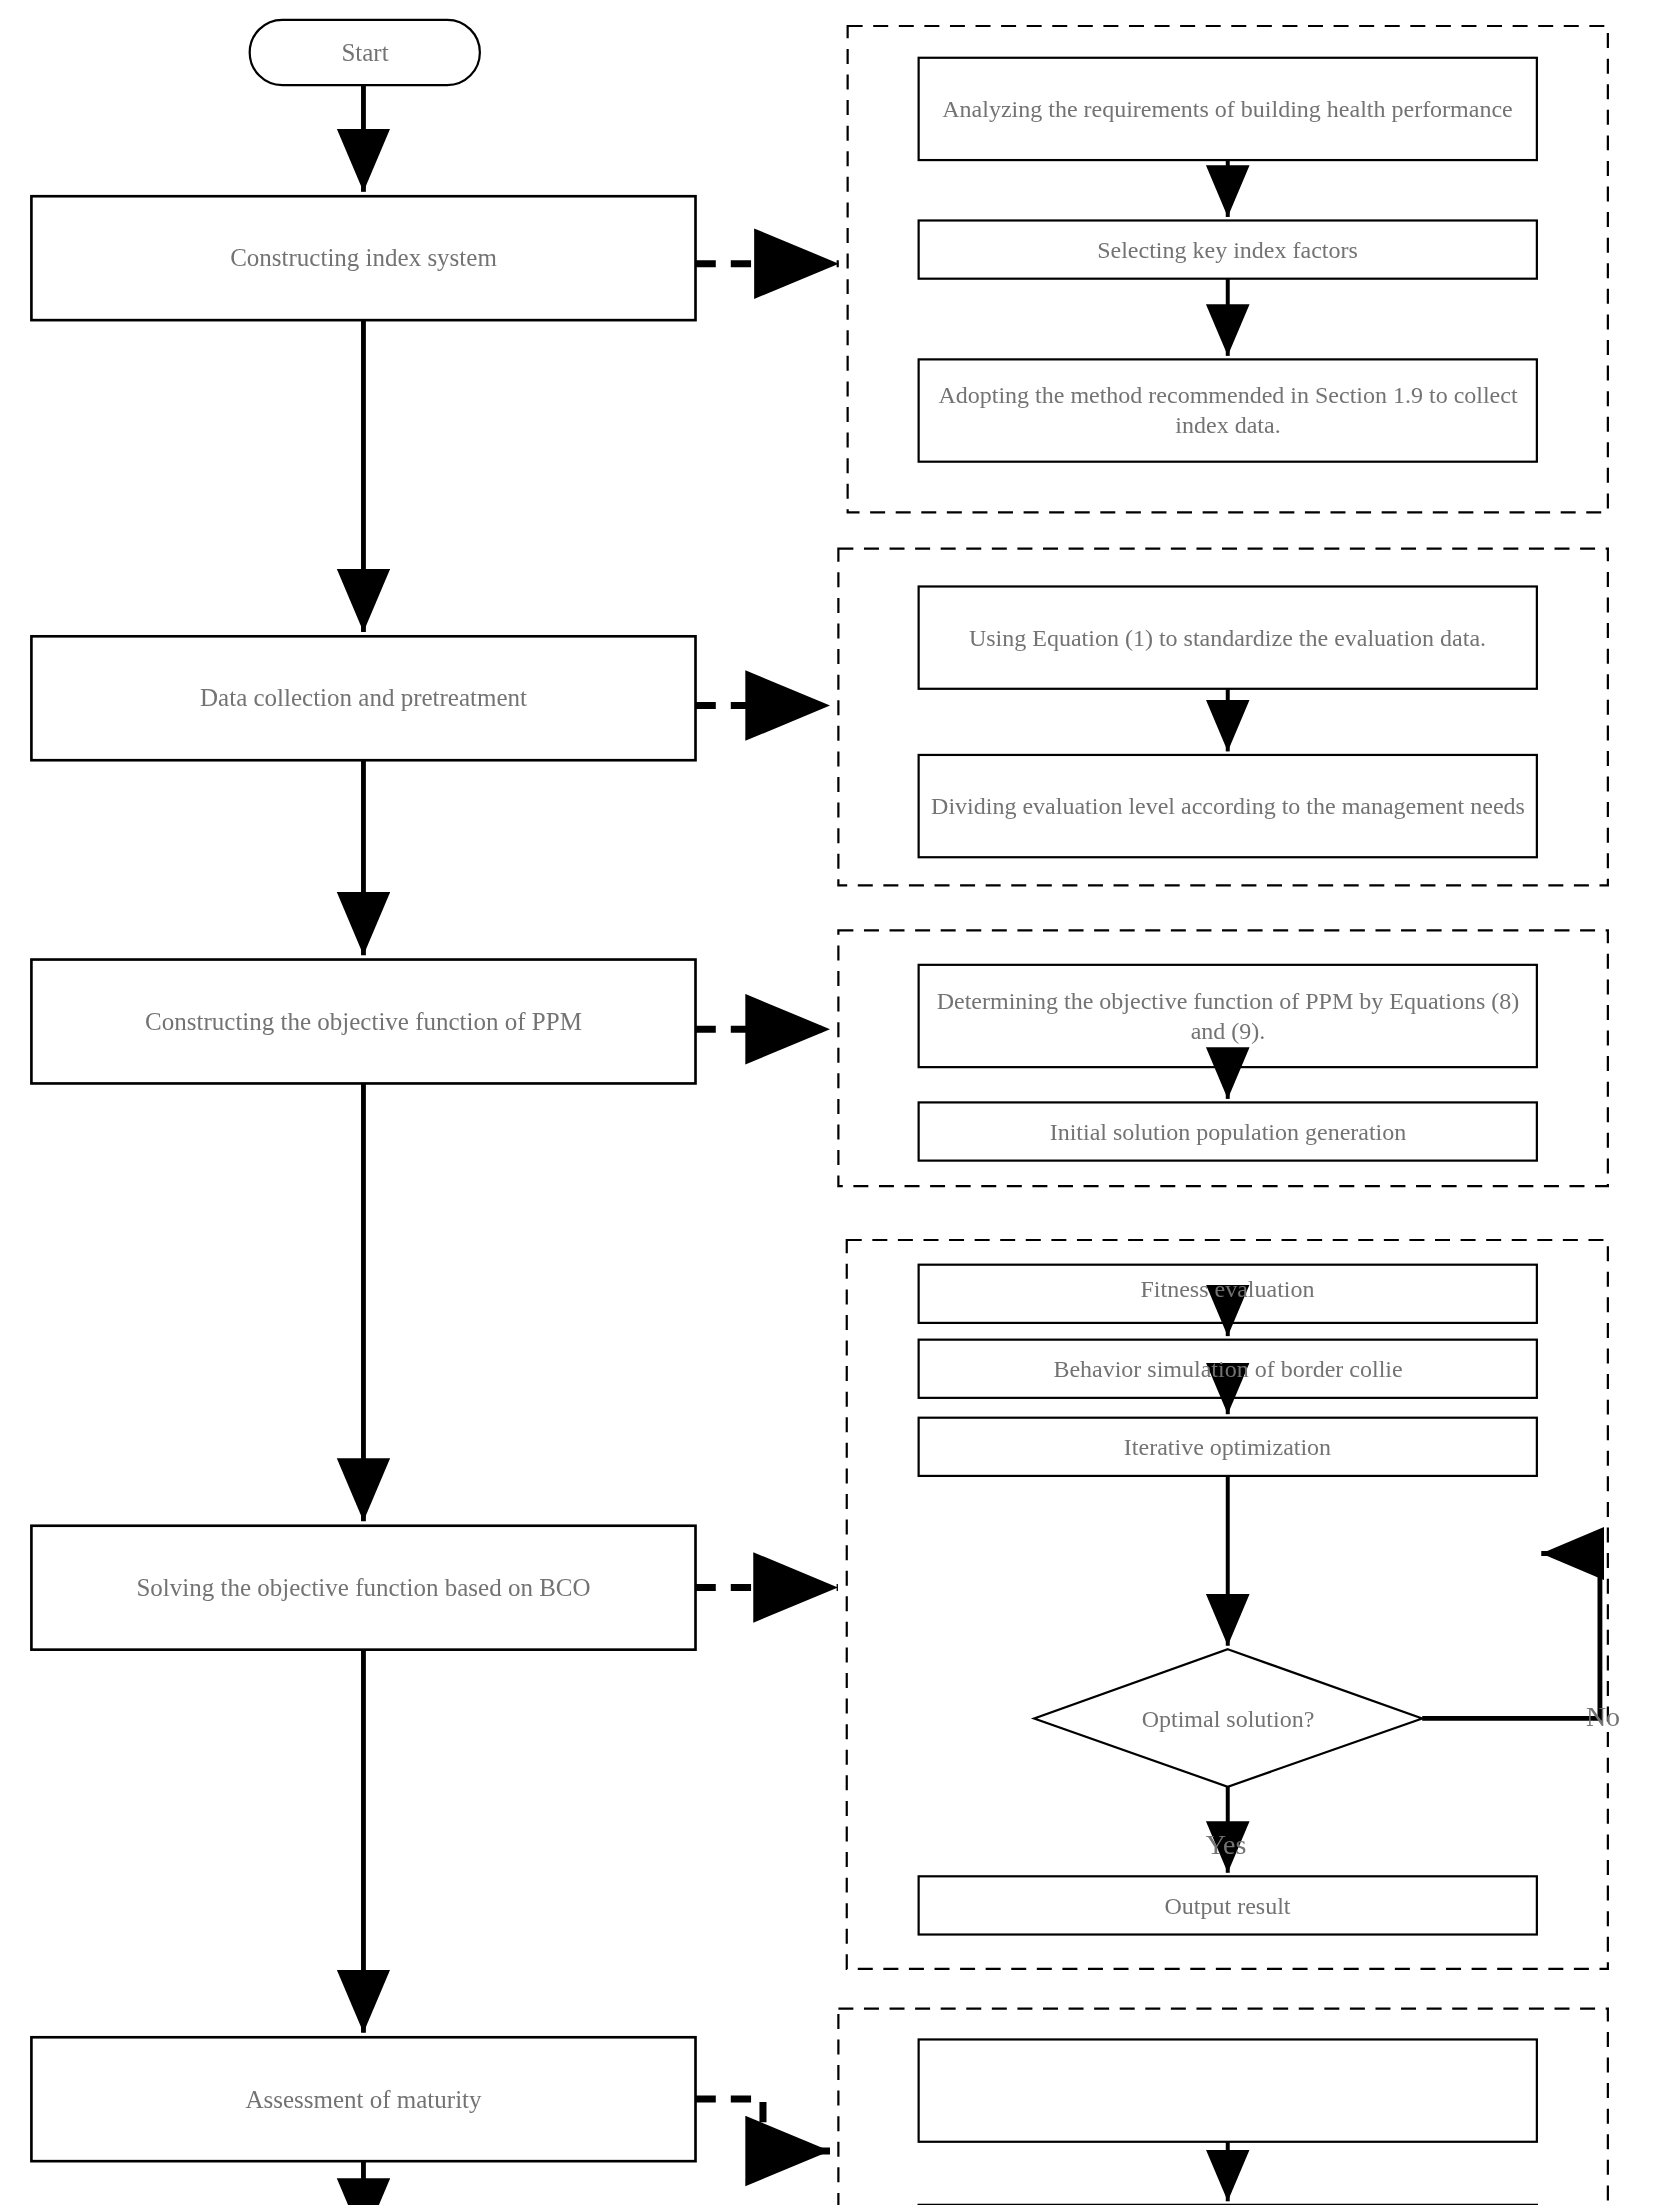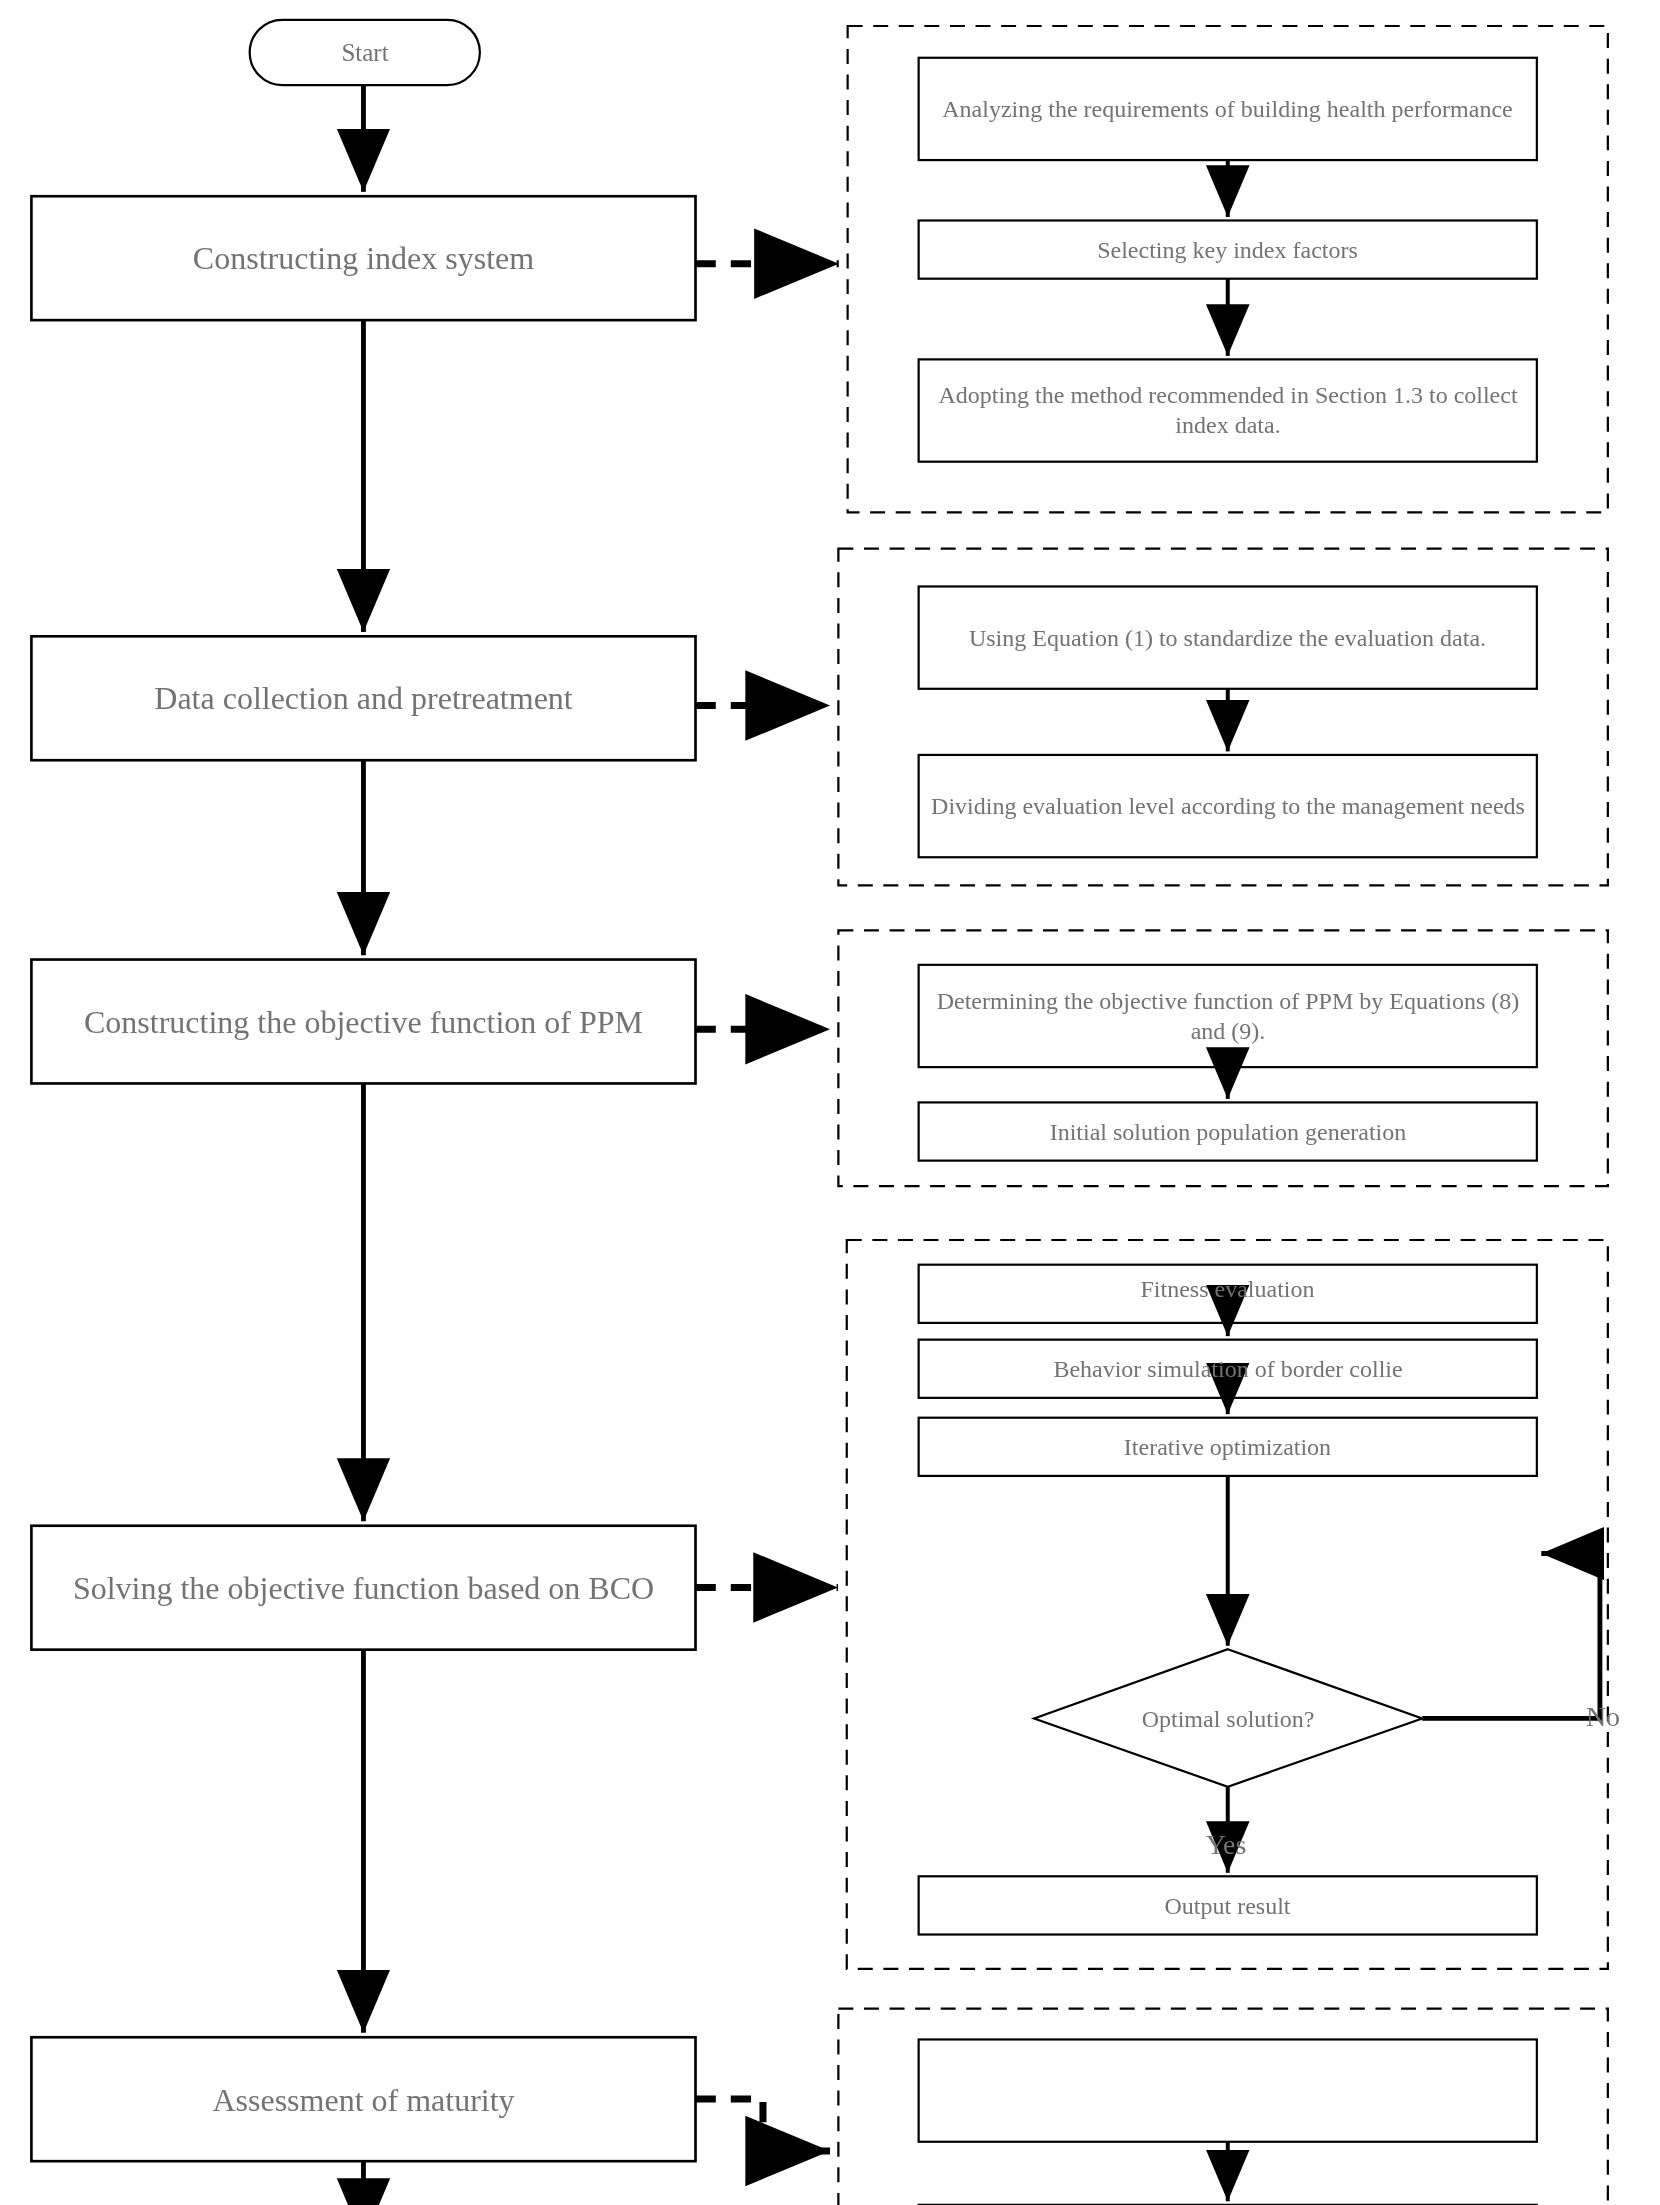--- a/index.html
+++ b/index.html
@@ -1,21 +1,21 @@
 <!DOCTYPE html>
 <html style="font-size:7px"><head>
 <meta charset="utf-8">
 <style>
   html,body{margin:0;padding:0;background:#ffffff;}
   #stage{position:relative;width:1660px;height:2338px;background:#ffffff;
          font-family:"Liberation Serif","DejaVu Serif",serif;}
   svg{position:absolute;left:0;top:0;width:1660px;height:2338px;overflow:visible;}
   .nodeLabel{position:absolute;display:flex;align-items:center;justify-content:center;
              text-align:center;color:#737373;line-height:1.25;pointer-events:none;}
-  .lbl-main{font-size:32px;}
+  .lbl-main{font-size:25px;}
   .lbl-sub{font-size:24px;}
   .lbl-term{font-size:25px;}
   .lbl-edge{font-size:28px;margin-top:23px;}
 </style>
 </head>
 <body>
 
 <div id="stage">
 
   <svg viewBox="0 0 3764 5302" xmlns="http://www.w3.org/2000/svg">
@@ -91,21 +91,21 @@
   <div class="nodeLabel lbl-term" style="left:250px;top:20px;width:230px;height:65px;">Start</div>
 
   <div class="nodeLabel lbl-main" style="left:40px;top:196px;width:647px;height:124px;">Constructing index system</div>
   <div class="nodeLabel lbl-main" style="left:40px;top:636px;width:647px;height:124px;">Data collection and pretreatment</div>
   <div class="nodeLabel lbl-main" style="left:40px;top:960px;width:647px;height:124px;">Constructing the objective function of PPM</div>
   <div class="nodeLabel lbl-main" style="left:40px;top:1526px;width:647px;height:124px;">Solving the objective function based on BCO</div>
   <div class="nodeLabel lbl-main" style="left:40px;top:2038px;width:647px;height:124px;text-align:right;">Assessment of maturity</div>
 
   <div class="nodeLabel lbl-sub" style="left:936px;top:58px;width:583px;height:102px;">Analyzing the requirements of building health performance</div>
   <div class="nodeLabel lbl-sub" style="left:936px;top:221px;width:583px;height:58px;">Selecting key index factors</div>
-  <div class="nodeLabel lbl-sub" style="left:930px;top:359px;width:596px;height:102px;">Adopting the method recommended in Section 1.3 to collect index data.</div>
+  <div class="nodeLabel lbl-sub" style="left:930px;top:359px;width:596px;height:102px;">Adopting the method recommended in Section 1.9 to collect index data.</div>
 
   <div class="nodeLabel lbl-sub" style="left:936px;top:587px;width:583px;height:102px;">Using Equation (1) to standardize the evaluation data.</div>
   <div class="nodeLabel lbl-sub" style="left:930px;top:755px;width:596px;height:102px;">Dividing evaluation level according to the management needs</div>
 
   <div class="nodeLabel lbl-sub" style="left:930px;top:965px;width:596px;height:102px;">Determining the objective function of PPM by Equations (8) and (9).</div>
   <div class="nodeLabel lbl-sub" style="left:930px;top:1103px;width:596px;height:58px;">Initial solution population generation</div>
 
   <div class="nodeLabel lbl-sub" style="left:936px;top:1265px;width:583px;height:48px;">Fitness evaluation</div>
   <div class="nodeLabel lbl-sub" style="left:930px;top:1340px;width:596px;height:58px;">Behavior simulation of border collie</div>
   <div class="nodeLabel lbl-sub" style="left:936px;top:1418px;width:583px;height:58px;">Iterative optimization</div>

